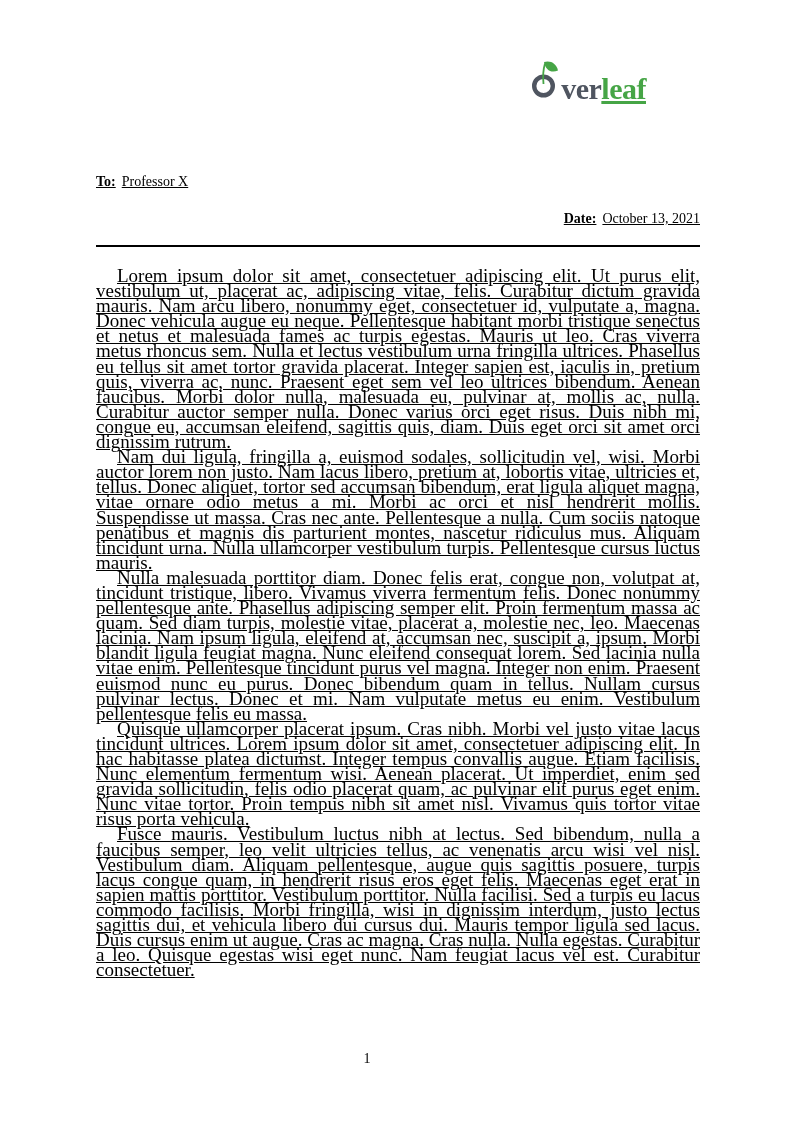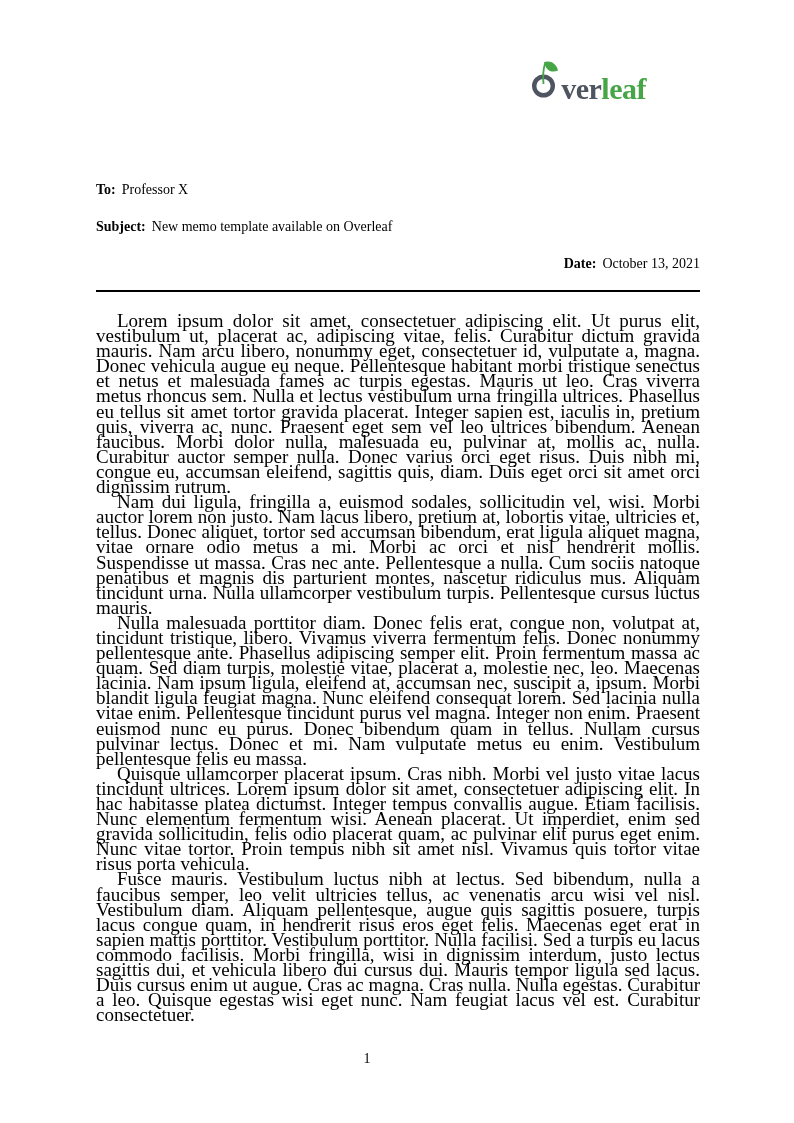--- a/index.html
+++ b/index.html
@@ -24,28 +24,29 @@
   }
   .logo svg { margin-bottom: 6px; margin-right: 1px; display: block; }
   .logo .wordpart {
     font-family: "Liberation Serif", serif;
     font-size: 30px;
     font-weight: 700;
     line-height: 1;
     letter-spacing: -0.5px;
   }
   .logo .gray  { color: #4f5560; }
-  .logo .green { color: #46a546; }
+  .logo .green { color: #46a546; text-decoration: underline; }
 
   
   .content {
     position: absolute;
     left: 96px;
-    top: 180px;
+    top: 172px;
     width: 604px;
+    text-decoration: underline;
   }
   .memo-field {
     margin: 0 0 17px 0;
     font-size: 14px;
     line-height: 20px;
   }
   .memo-field:last-child { margin-bottom: 0; text-align: right; }
   .memo-field b { font-weight: 700; margin-right: 6px; }
 
   hr.rule {
@@ -89,21 +90,20 @@
       <path d="M15 3.5 C 13 10 12.8 17 13.5 24" fill="none" stroke="#46a546" stroke-width="1.8"></path>
     </svg>
     <span class="wordpart gray">ver</span>
     <span class="wordpart green">leaf</span>
   </div>
 
   <div class="content">
 
     <div class="memo-fields">
       <p class="memo-field"><b>To:</b><span>Professor X</span></p>
-      <p class="memo-field"><b>Subject:</b><span>New memo template available on Overleaf</span></p>
       <p class="memo-field"><b>Date:</b><span>October 13, 2021</span></p>
     </div>
 
     <hr class="rule">
 
     <div class="memo-body">
       <p>Lorem ipsum dolor sit amet, consectetuer adipiscing elit. Ut purus elit, vestibulum ut, placerat ac, adipiscing vitae, felis. Curabitur dictum gravida mauris. Nam arcu libero, nonummy eget, consectetuer id, vulputate a, magna. Donec vehicula augue eu neque. Pellentesque habitant morbi tristique senectus et netus et malesuada fames ac turpis egestas. Mauris ut leo. Cras viverra metus rhoncus sem. Nulla et lectus vestibulum urna fringilla ultrices. Phasellus eu tellus sit amet tortor gravida placerat. Integer sapien est, iaculis in, pretium quis, viverra ac, nunc. Praesent eget sem vel leo ultrices bibendum. Aenean faucibus. Morbi dolor nulla, malesuada eu, pulvinar at, mollis ac, nulla. Curabitur auctor semper nulla. Donec varius orci eget risus. Duis nibh mi, congue eu, accumsan eleifend, sagittis quis, diam. Duis eget orci sit amet orci dignissim rutrum.</p>
       <p>Nam dui ligula, fringilla a, euismod sodales, sollicitudin vel, wisi. Morbi auctor lorem non justo. Nam lacus libero, pretium at, lobortis vitae, ultricies et, tellus. Donec aliquet, tortor sed accumsan bibendum, erat ligula aliquet magna, vitae ornare odio metus a mi. Morbi ac orci et nisl hendrerit mollis. Suspendisse ut massa. Cras nec ante. Pellentesque a nulla. Cum sociis natoque penatibus et magnis dis parturient montes, nascetur ridiculus mus. Aliquam tincidunt urna. Nulla ullamcorper vestibulum turpis. Pellentesque cursus luctus mauris.</p>
       <p>Nulla malesuada porttitor diam. Donec felis erat, congue non, volutpat at, tincidunt tristique, libero. Vivamus viverra fermentum felis. Donec nonummy pellentesque ante. Phasellus adipiscing semper elit. Proin fermentum massa ac quam. Sed diam turpis, molestie vitae, placerat a, molestie nec, leo. Maecenas lacinia. Nam ipsum ligula, eleifend at, accumsan nec, suscipit a, ipsum. Morbi blandit ligula feugiat magna. Nunc eleifend consequat lorem. Sed lacinia nulla vitae enim. Pellentesque tincidunt purus vel magna. Integer non enim. Praesent euismod nunc eu purus. Donec bibendum quam in tellus. Nullam cursus pulvinar lectus. Donec et mi. Nam vulputate metus eu enim. Vestibulum pellentesque felis eu massa.</p>
       <p>Quisque ullamcorper placerat ipsum. Cras nibh. Morbi vel justo vitae lacus tincidunt ultrices. Lorem ipsum dolor sit amet, consectetuer adipiscing elit. In hac habitasse platea dictumst. Integer tempus convallis augue. Etiam facilisis. Nunc elementum fermentum wisi. Aenean placerat. Ut imperdiet, enim sed gravida sollicitudin, felis odio placerat quam, ac pulvinar elit purus eget enim. Nunc vitae tortor. Proin tempus nibh sit amet nisl. Vivamus quis tortor vitae risus porta vehicula.</p>

